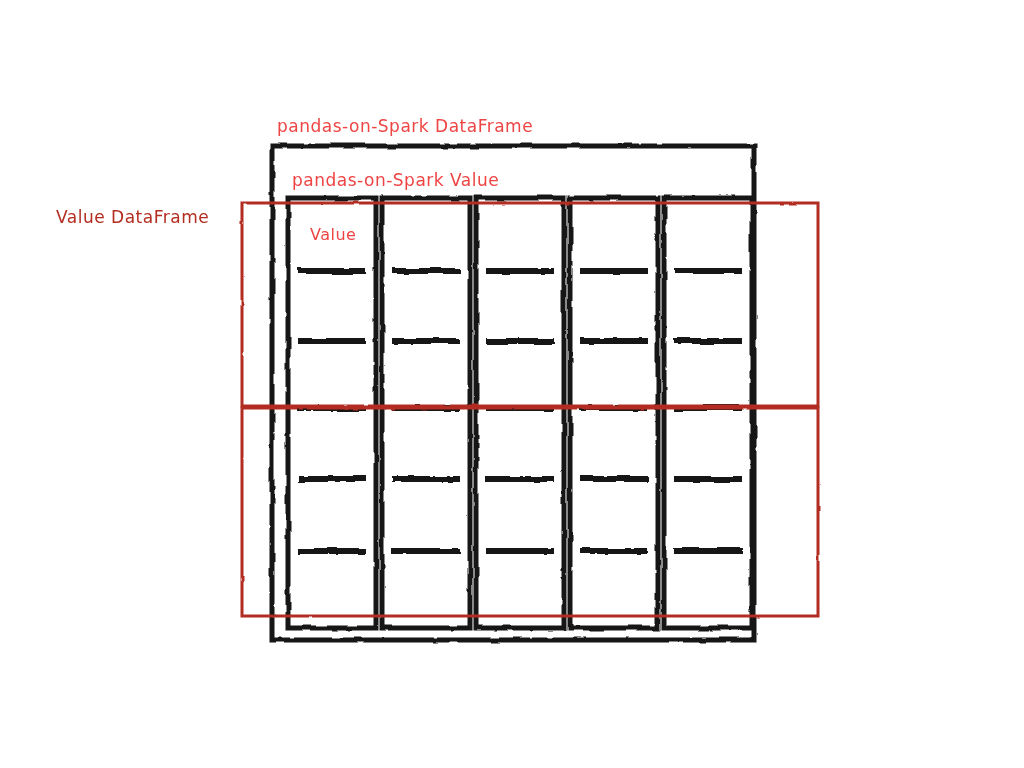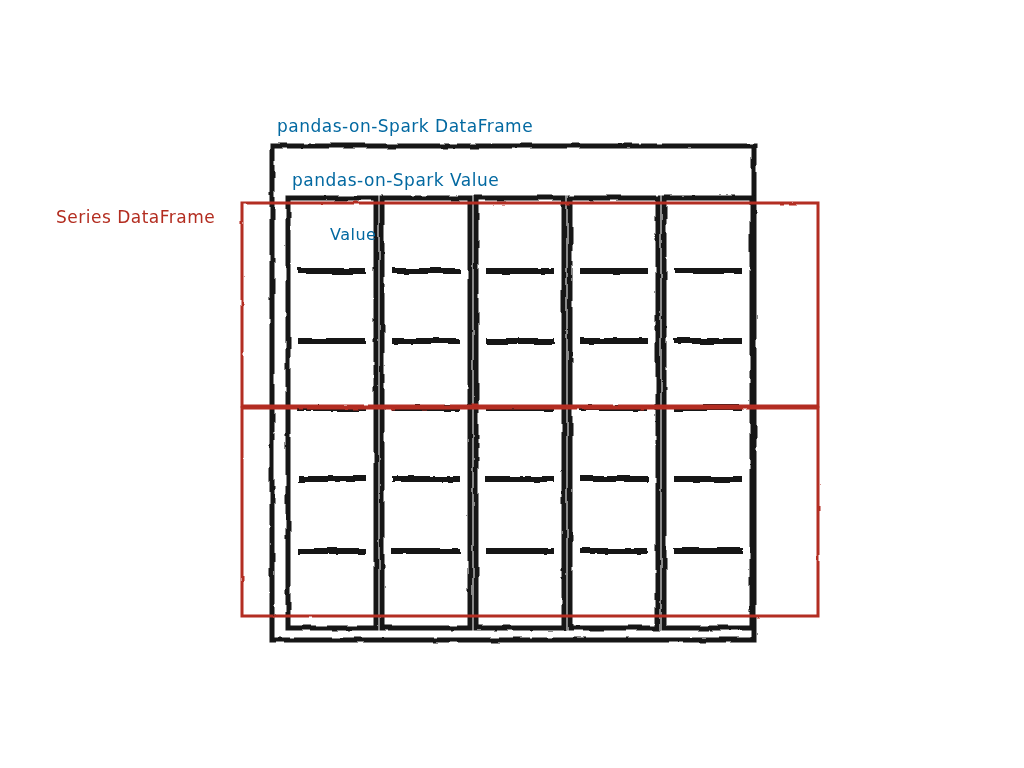--- a/index.html
+++ b/index.html
@@ -25,38 +25,37 @@
 
   .label {
     position: absolute;
     font-family: "DejaVu Sans", sans-serif;
     font-size: 17px;
     letter-spacing: 0.5px;
     white-space: nowrap;
     color: #111111;
   }
 
-  .label-dark { color: #0369a1; }
+  .label-dark { color: #ef4444; }
   .label-red  { color: #b32d20; }
 
   #label-ps-dataframe {
     left: 277px;
     top: 116px;
   }
 
   #label-ps-series {
     left: 292px;
     top: 170px;
   }
 
   #label-value {
     left: 310px;
     top: 225px;
     font-size: 16px;
-    margin-left: 20px;
   }
 
   #label-pandas-dataframe {
     left: 56px;
     top: 207px;
     font-size: 17px;
   }
 </style>
 </head>
 <body>
@@ -122,13 +121,13 @@
     <rect x="242" y="408" width="576" height="208" fill="none" stroke="#b32d20" stroke-width="3"></rect>
   </g>
 </svg>
 
 <div class="label label-dark" id="label-ps-dataframe">pandas-on-Spark DataFrame</div>
 
 <div class="label label-dark" id="label-ps-series">pandas-on-Spark Value</div>
 
 <div class="label label-dark" id="label-value">Value</div>
 
-<div class="label label-red" id="label-pandas-dataframe">Series DataFrame</div>
+<div class="label label-red" id="label-pandas-dataframe">Value DataFrame</div>
 
 </body></html>

